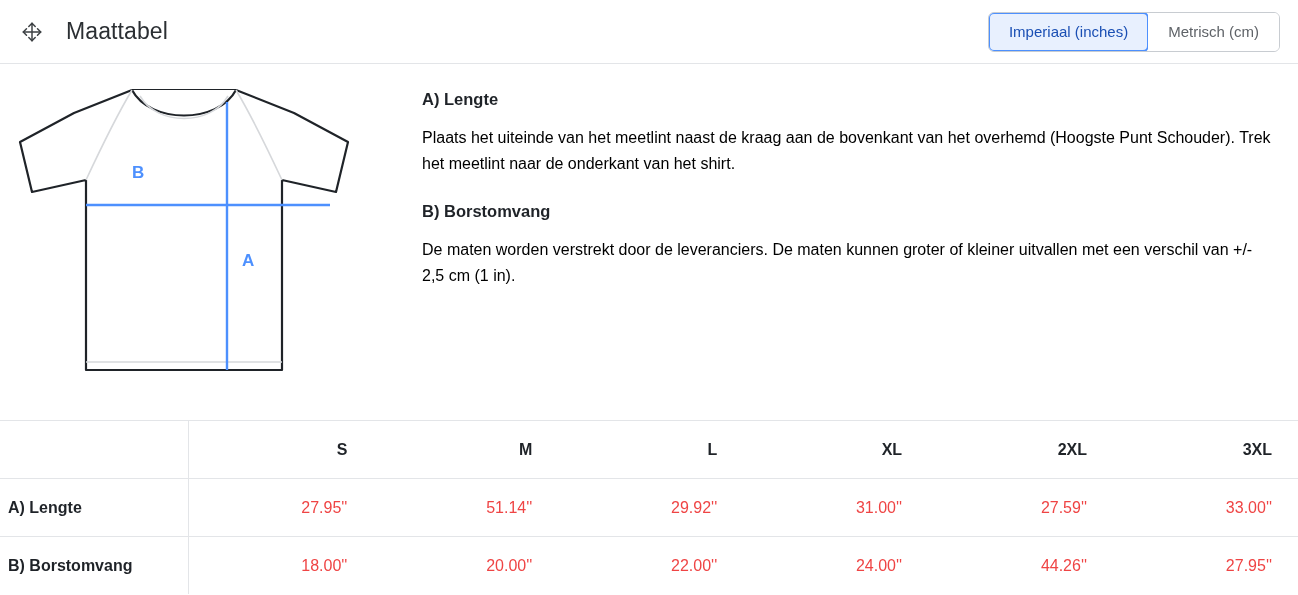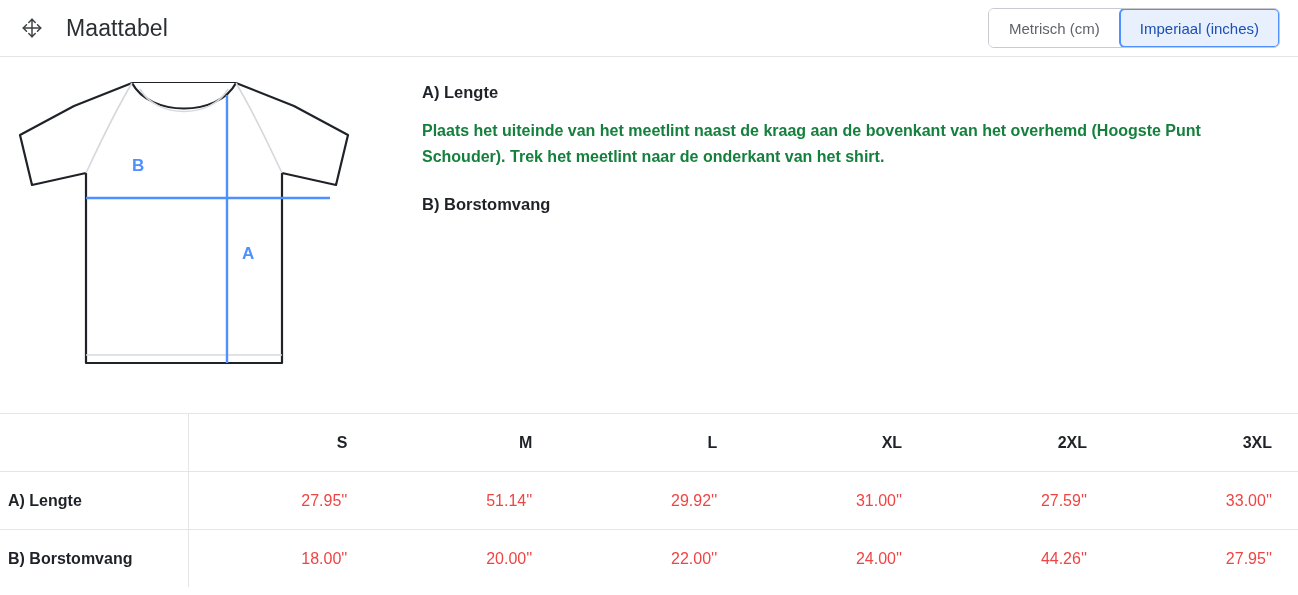--- a/index.html
+++ b/index.html
@@ -10,21 +10,21 @@
     width: 1298px;
     height: 595px;
     background: #ffffff;
     font-family: "Liberation Sans", sans-serif;
     color: #202124;
     overflow: hidden;
   }
 
   
   .header {
-    height: 57px;
+    height: 64px;
     box-sizing: border-box;
     display: flex;
     align-items: center;
     padding: 0 18px 0 16px;
     border-bottom: 1px solid #e3e5e8;
     background: #fff;
   }
   .drag-handle {
     width: 32px;
     height: 32px;
@@ -97,22 +97,21 @@
     margin: 0 0 16px 0;
     color: #1f2328;
   }
   .instructions h3.second {
     margin-top: 26px;
   }
   .instructions p {
     font-size: 16px;
     line-height: 1.6;
     margin: 0 0 18px 0;
-    color: #15803d;
-    font-weight: bold;
+    color: #000000;
   }
   .instructions p.last {
     margin-bottom: 0;
   }
 
   
   .size-table {
     width: 100%;
     border-collapse: collapse;
     table-layout: fixed;
@@ -156,22 +155,22 @@
       <line x1="12" y1="2.5" x2="12" y2="21.5"></line>
       <line x1="2.5" y1="12" x2="21.5" y2="12"></line>
       <polyline points="8.5,6 12,2.5 15.5,6"></polyline>
       <polyline points="8.5,18 12,21.5 15.5,18"></polyline>
       <polyline points="6,8.5 2.5,12 6,15.5"></polyline>
       <polyline points="18,8.5 21.5,12 18,15.5"></polyline>
     </svg>
   </div>
   <div class="title">Maattabel</div>
   <div class="unit-toggle">
+    <button class="unit-btn active">Imperiaal (inches)</button>
     <button class="unit-btn">Metrisch (cm)</button>
-    <button class="unit-btn active">Imperiaal (inches)</button>
   </div>
 </div>
 
 <div class="content">
 
   <div class="diagram">
     <svg width="380" height="330" viewBox="0 0 380 330">
 
       <path d="M118 10 L60 33 L6 62 L18 112 L72 100 L72 290 L268 290 L268 100 L322 112 L334 62 L280 33 L222 10 Z" fill="#ffffff" stroke="#1f2328" stroke-width="2.2" stroke-linejoin="round"></path>
 
@@ -187,20 +186,21 @@
       <line x1="72" y1="125" x2="316" y2="125" stroke="#4d90fe" stroke-width="2.4"></line>
       <text x="118" y="98" fill="#4d90fe" font-family="Liberation Sans, sans-serif" font-size="17" font-weight="bold">B</text>
       <text x="228" y="186" fill="#4d90fe" font-family="Liberation Sans, sans-serif" font-size="17" font-weight="bold">A</text>
     </svg>
   </div>
 
   <div class="instructions">
     <h3>A) Lengte</h3>
     <p>Plaats het uiteinde van het meetlint naast de kraag aan de bovenkant van het overhemd (Hoogste Punt Schouder). Trek het meetlint naar de onderkant van het shirt.</p>
     <h3 class="second">B) Borstomvang</h3>
+    <p class="last">De maten worden verstrekt door de leveranciers. De maten kunnen groter of kleiner uitvallen met een verschil van +/- 2,5 cm (1 in).</p>
   </div>
 </div>
 
 <table class="size-table">
   <tbody>
     <tr class="head">
       <th class="rowhead"></th>
       <th class="sizehead">S</th>
       <th class="sizehead">M</th>
       <th class="sizehead">L</th>

